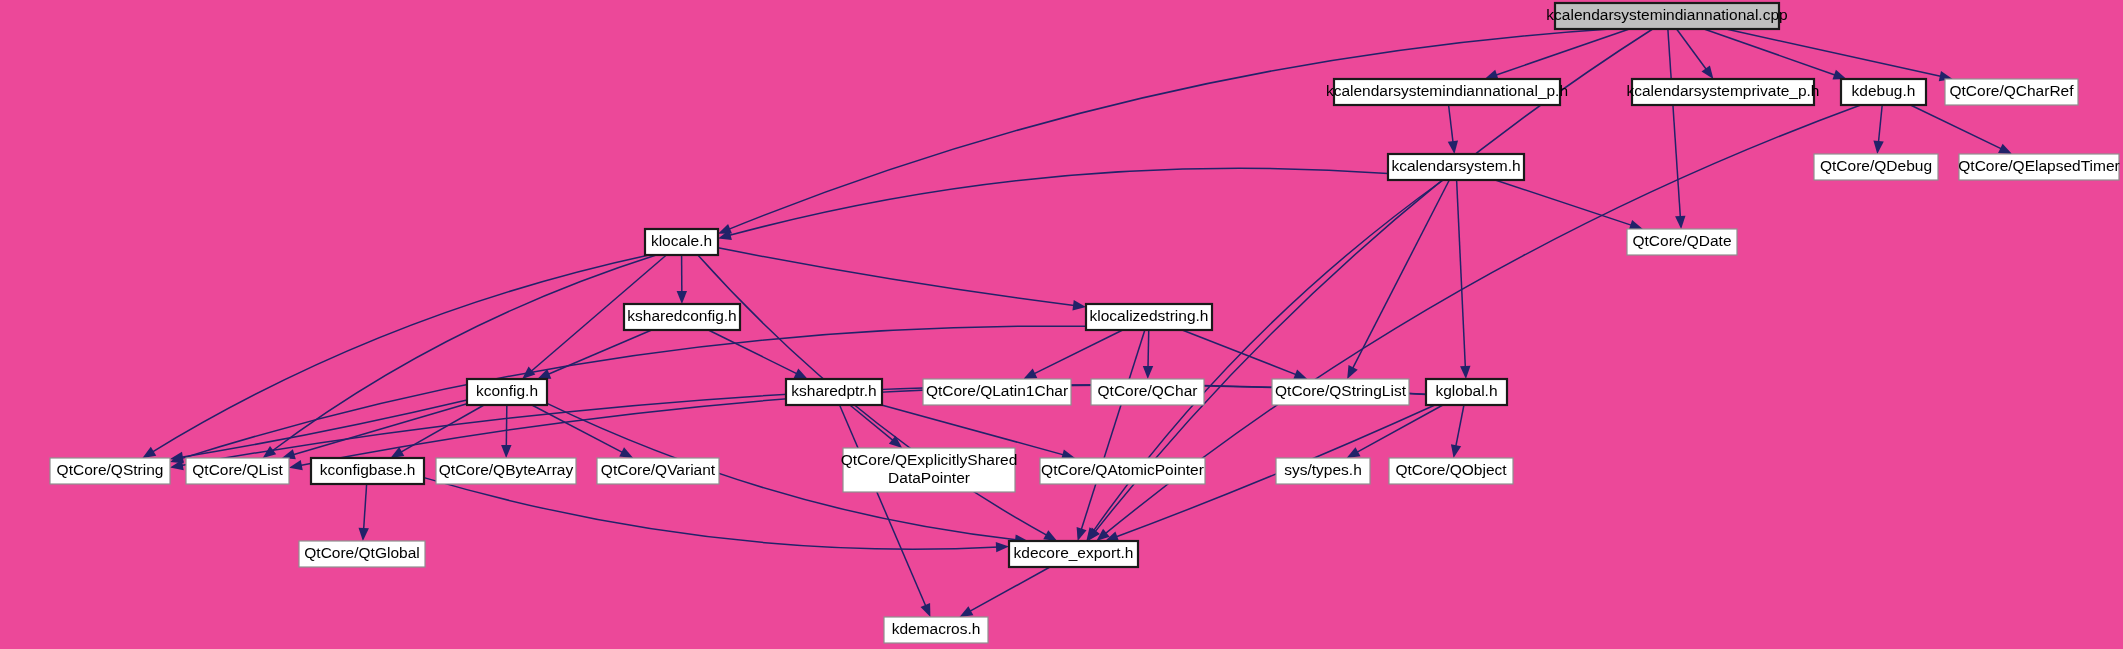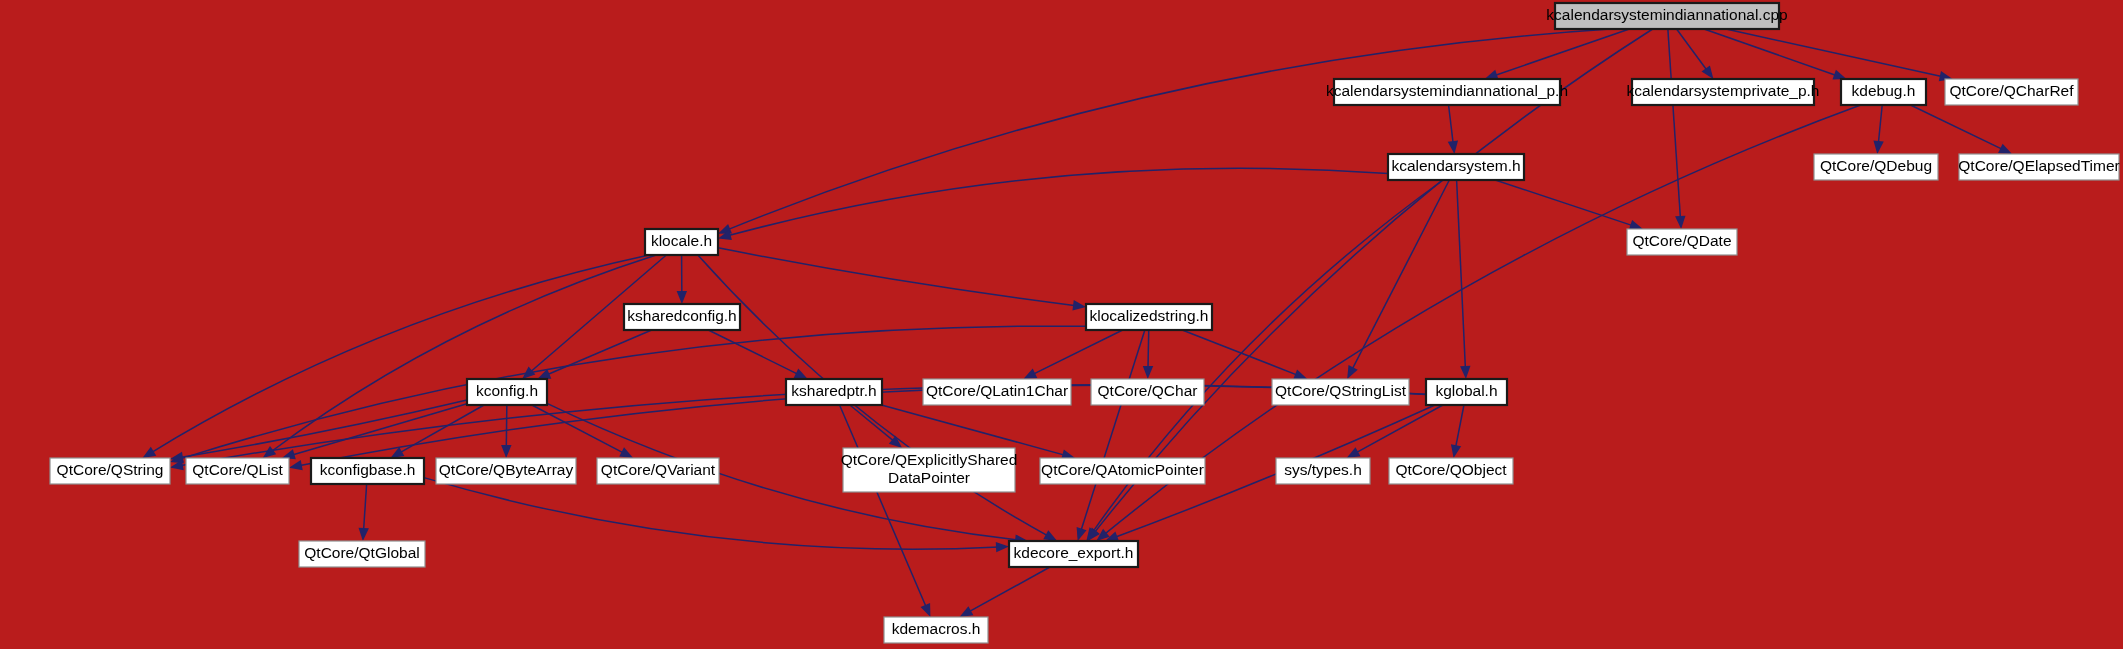--- a/index.html
+++ b/index.html
@@ -7,21 +7,21 @@
     padding: 0;
     background: #ffffff;
   }
   body {
     font-family: "Liberation Sans", sans-serif;
   }
   #graph-root {
     position: relative;
     width: 2123px;
     height: 649px;
-    background: #b91c1c;
+    background: #ec4899;
     overflow: hidden;
   }
   svg#dep-graph {
     display: block;
     width: 2123px;
     height: 649px;
   }
   .node-box {
     fill: #ffffff;
     stroke: #909090;

